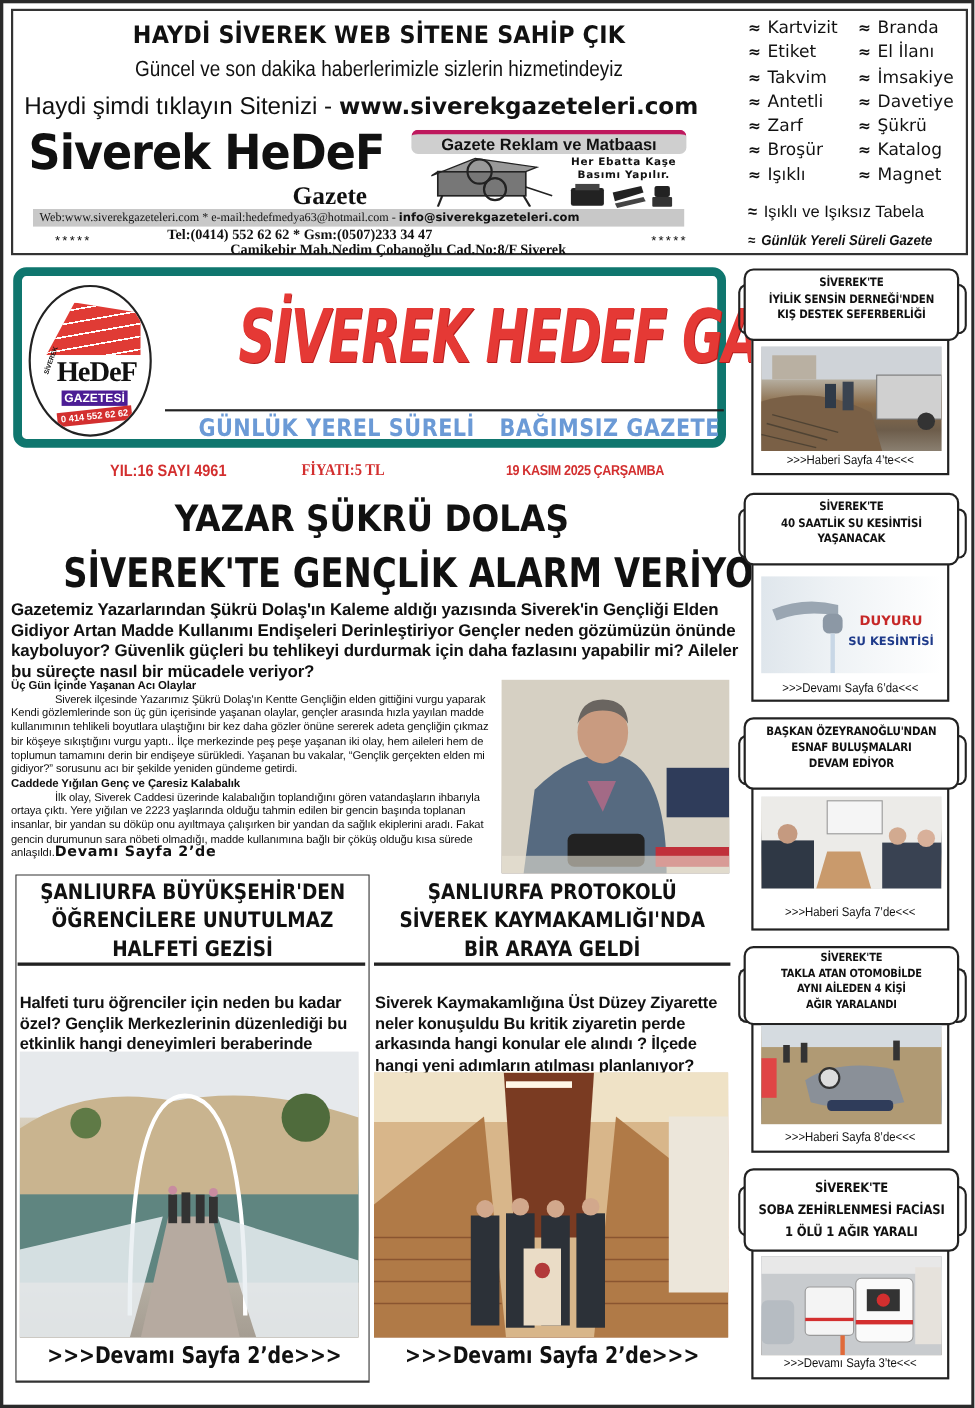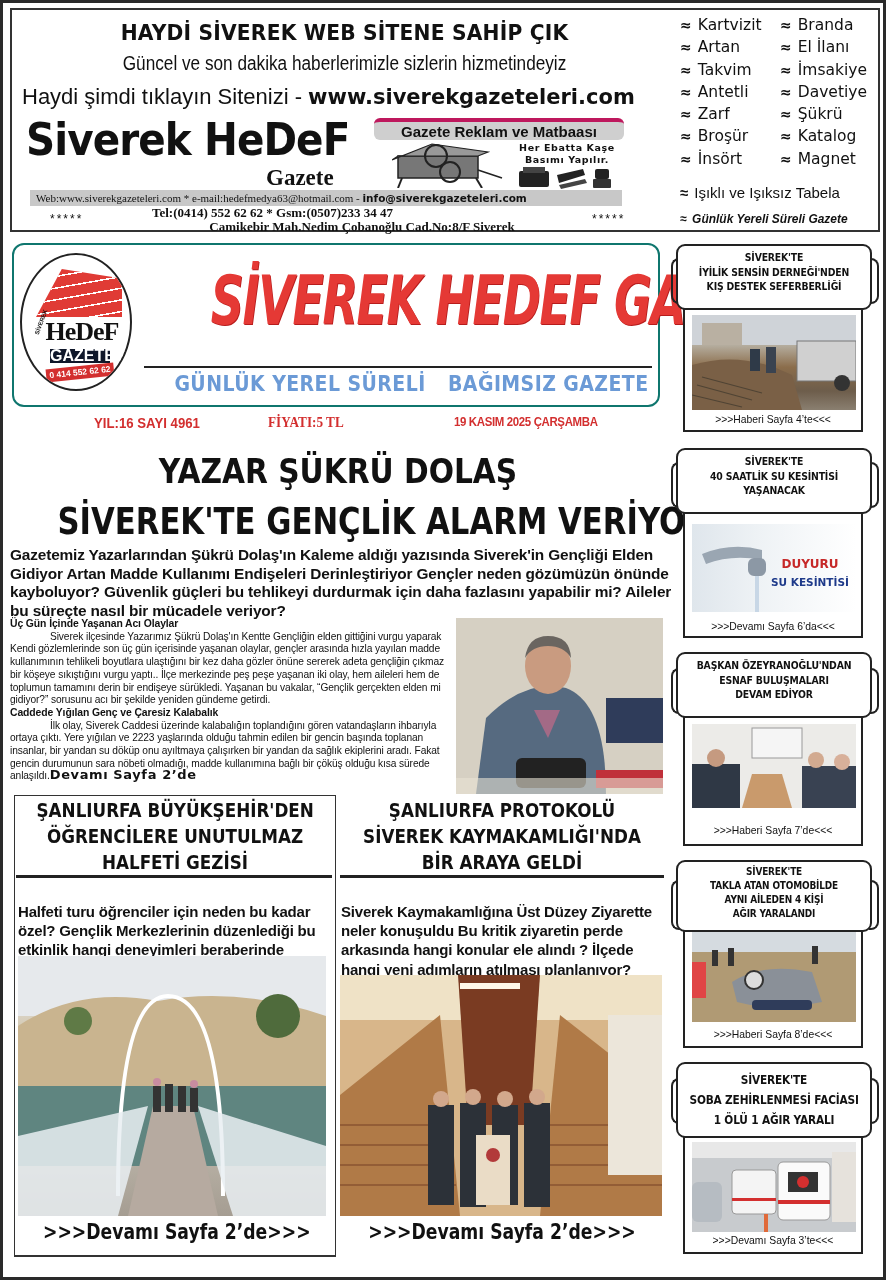--- a/index.html
+++ b/index.html
@@ -32,27 +32,27 @@
   .svc-col.c1 { left: 0; }
   .svc-col.c2 { left: 100px; }
   .svc-item { height: 22.3px; font-family: "DejaVu Sans", sans-serif; font-size: 15.5px; white-space: nowrap; }
   .svc-item .tilde { font-weight: bold; font-size: 14px; margin-right: 6px; }
   .svc-wide { position: absolute; left: 668px; top: 174px; font-size: 15px; white-space: nowrap; }
   .svc-wide .tilde { font-weight: bold; margin-right: 6px; }
   .svc-italic { position: absolute; left: 668px; top: 201px; font-size: 13px; font-weight: bold; font-style: italic; white-space: nowrap; transform: scaleX(0.92); transform-origin: left; }
   .svc-italic .tilde { margin-right: 6px; }
 
   
-  .masthead { position: absolute; left: 12px; top: 243px; width: 648px; height: 164px; border: 2px solid #0f766e; border-radius: 12px; background: #fff; }
+  .masthead { position: absolute; left: 12px; top: 243px; width: 648px; height: 164px; border: 8px solid #0f766e; border-radius: 12px; background: #fff; }
   .logo-circle { position: absolute; left: 6px; top: 8px; width: 112px; height: 138px; border: 2px solid #222; border-radius: 50%; overflow: hidden; background: #fff; }
   .logo-roof { position: absolute; left: 14px; top: 14px; width: 86px; height: 48px; background: #e03b35; clip-path: polygon(30% 0, 100% 20%, 100% 100%, 0 100%); }
   .logo-roof-lines { position: absolute; left: 14px; top: 14px; width: 86px; height: 48px; background: repeating-linear-gradient(170deg, transparent 0 10px, #fff 10px 11.5px); clip-path: polygon(30% 0, 100% 20%, 100% 100%, 0 100%); }
   .logo-hedef { position: absolute; left: 12px; top: 62px; width: 96px; text-align: center; font-family: "Liberation Serif", serif; font-weight: bold; font-size: 26px; letter-spacing: -1px; }
   .logo-siverek { position: absolute; left: 6px; top: 64px; font-size: 6px; font-weight: bold; transform: rotate(-70deg); }
-  .logo-gazetesi { position: absolute; left: 28px; top: 94px; width: 60px; height: 14px; text-align: center; background: #0f172a; color: #fff; font-weight: bold; font-size: 16px; line-height: 14px; }
+  .logo-gazetesi { position: absolute; left: 28px; top: 94px; width: 60px; height: 14px; text-align: center; background: #4c1d95; color: #fff; font-weight: bold; font-size: 11px; line-height: 14px; }
   .logo-phone { position: absolute; left: 24px; top: 111px; width: 68px; height: 13px; text-align: center; background: #d32f2f; color: #fff; font-weight: bold; font-size: 8.5px; line-height: 13px; transform: rotate(-6deg); }
 
   .mast-title { position: absolute; left: 124px; top: 6px; width: 520px; text-align: center; font-family: "DejaVu Sans", sans-serif; font-weight: 900; font-style: italic; font-size: 64px; color: #e53935; letter-spacing: -2px; line-height: 100px; transform: scaleX(0.72) scaleY(1.05); transform-origin: center; white-space: nowrap; text-shadow: 1px 1px 0 #b71c1c; }
   .mast-rule { position: absolute; left: 130px; top: 121px; width: 508px; height: 2px; background: #222; }
   .mast-slogan { position: absolute; left: 124px; top: 126px; width: 520px; text-align: center; font-family: "DejaVu Sans", sans-serif; font-weight: 900; font-size: 22px; color: #6b9ad6; letter-spacing: 0.5px; white-space: nowrap; transform: scaleX(0.86); }
   .mast-slogan .gap { display: inline-block; width: 26px; }
   .mast-meta { position: absolute; top: 169px; font-family: "Liberation Sans", sans-serif; font-weight: bold; color: #d32f2f; font-size: 15px; white-space: nowrap; transform: scaleX(0.88); transform-origin: left; }
   .mast-meta.yil { left: 80px; }
   .mast-meta.price { left: 254px; font-family: "Liberation Serif", serif; }
   .mast-meta.date { left: 440px; font-size: 13px; letter-spacing: -0.4px; }
@@ -139,26 +139,26 @@
     <span>Web:www.siverekgazeteleri.com * e-mail:hedefmedya63@hotmail.com - </span><b>info@siverekgazeteleri.com</b>
   </div>
   <div class="ad-stars-l">*****</div>
   <div class="ad-tel">Tel:(0414) 552 62 62 * Gsm:(0507)233 34 47</div>
   <div class="ad-addr">Camikebir Mah.Nedim Çobanoğlu Cad.No:8/F Siverek</div>
   <div class="ad-stars-r">*****</div>
 
   <div class="service-list">
     <div class="svc-col c1">
       <div class="svc-item"><span class="tilde">≈</span><span>Kartvizit</span></div>
-      <div class="svc-item"><span class="tilde">≈</span><span>Artan</span></div>
+      <div class="svc-item"><span class="tilde">≈</span><span>Etiket</span></div>
       <div class="svc-item"><span class="tilde">≈</span><span>Takvim</span></div>
       <div class="svc-item"><span class="tilde">≈</span><span>Antetli</span></div>
       <div class="svc-item"><span class="tilde">≈</span><span>Zarf</span></div>
       <div class="svc-item"><span class="tilde">≈</span><span>Broşür</span></div>
-      <div class="svc-item"><span class="tilde">≈</span><span>İnsört</span></div>
+      <div class="svc-item"><span class="tilde">≈</span><span>Işıklı</span></div>
     </div>
     <div class="svc-col c2">
       <div class="svc-item"><span class="tilde">≈</span><span>Branda</span></div>
       <div class="svc-item"><span class="tilde">≈</span><span>El İlanı</span></div>
       <div class="svc-item"><span class="tilde">≈</span><span>İmsakiye</span></div>
       <div class="svc-item"><span class="tilde">≈</span><span>Davetiye</span></div>
       <div class="svc-item"><span class="tilde">≈</span><span>Şükrü</span></div>
       <div class="svc-item"><span class="tilde">≈</span><span>Katalog</span></div>
       <div class="svc-item"><span class="tilde">≈</span><span>Magnet</span></div>
     </div>

